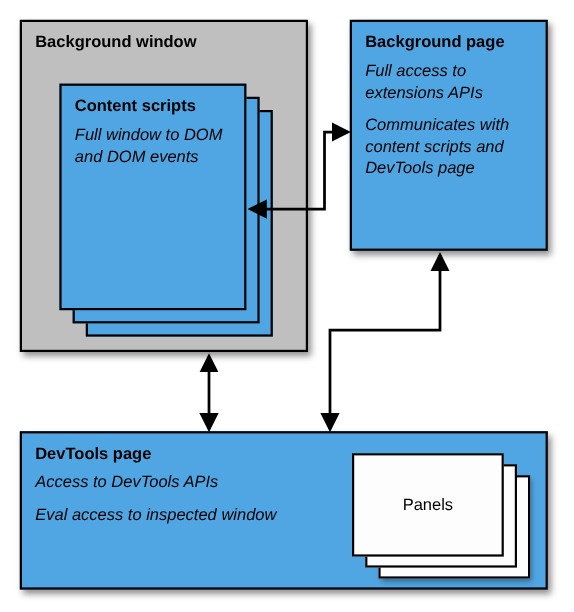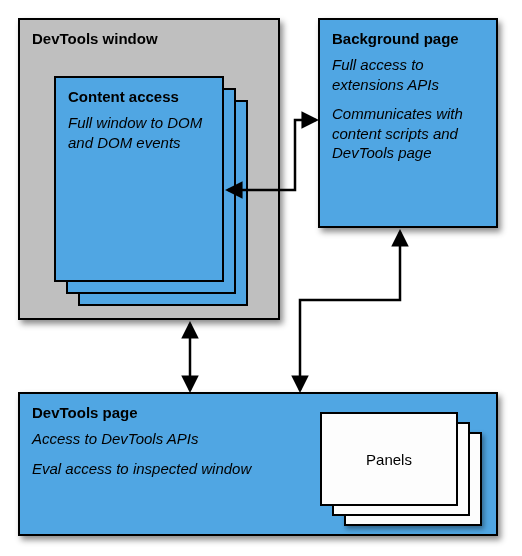--- a/index.html
+++ b/index.html
@@ -45,27 +45,27 @@
     width: 522px; height: 556px;
     pointer-events: none;
   }
 </style>
 </head>
 <body>
 
 <div class="canvas">
 
   <div class="box grey shadow" style="left:18px; top:18px; width:262px; height:302px;">
-    <div class="title">DevTools window</div>
+    <div class="title">Background window</div>
 
     <div class="stack" style="position:absolute; left:34px; top:56px; width:200px; height:232px;">
       <div class="sheet blue" style="left:24px; top:24px; width:170px; height:206px;"></div>
       <div class="sheet blue" style="left:12px; top:12px; width:170px; height:206px;"></div>
       <div class="sheet blue" style="left:0; top:0; width:170px; height:206px; padding:10px 12px;">
-        <div class="title">Content access</div>
+        <div class="title">Content scripts</div>
         <div class="desc">Full window to DOM and DOM events</div>
       </div>
     </div>
   </div>
 
   <div class="box blue shadow" style="left:18px; top:392px; width:480px; height:144px;">
     <div class="title">DevTools page</div>
     <div class="desc">Access to DevTools APIs</div>
     <div class="desc">Eval access to inspected window</div>
 

